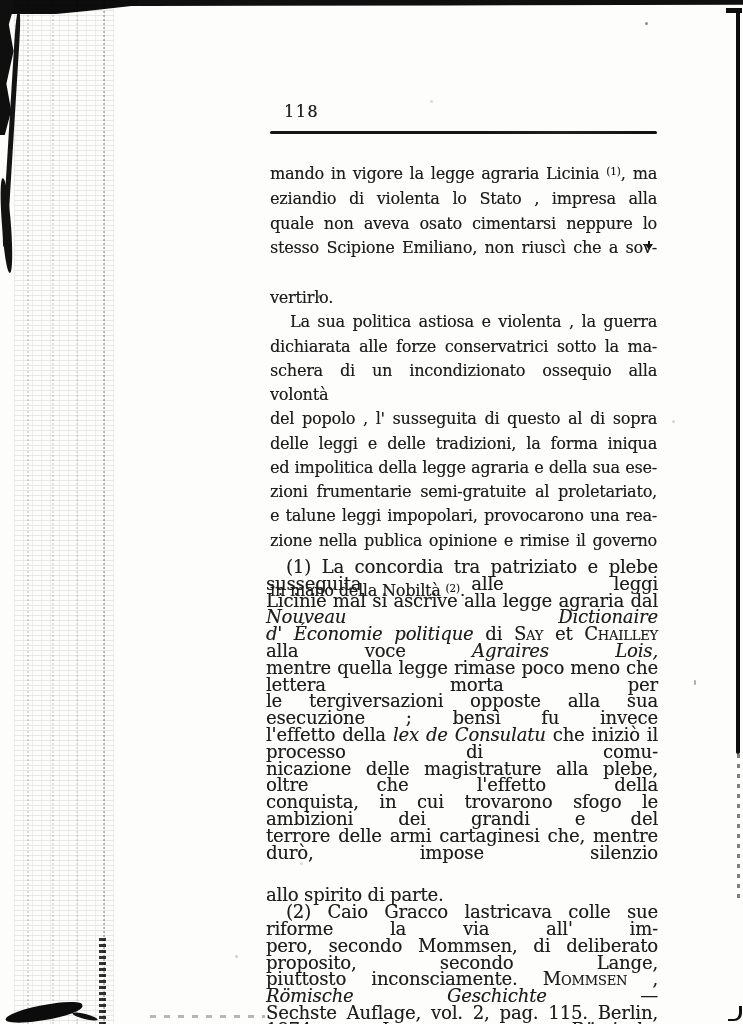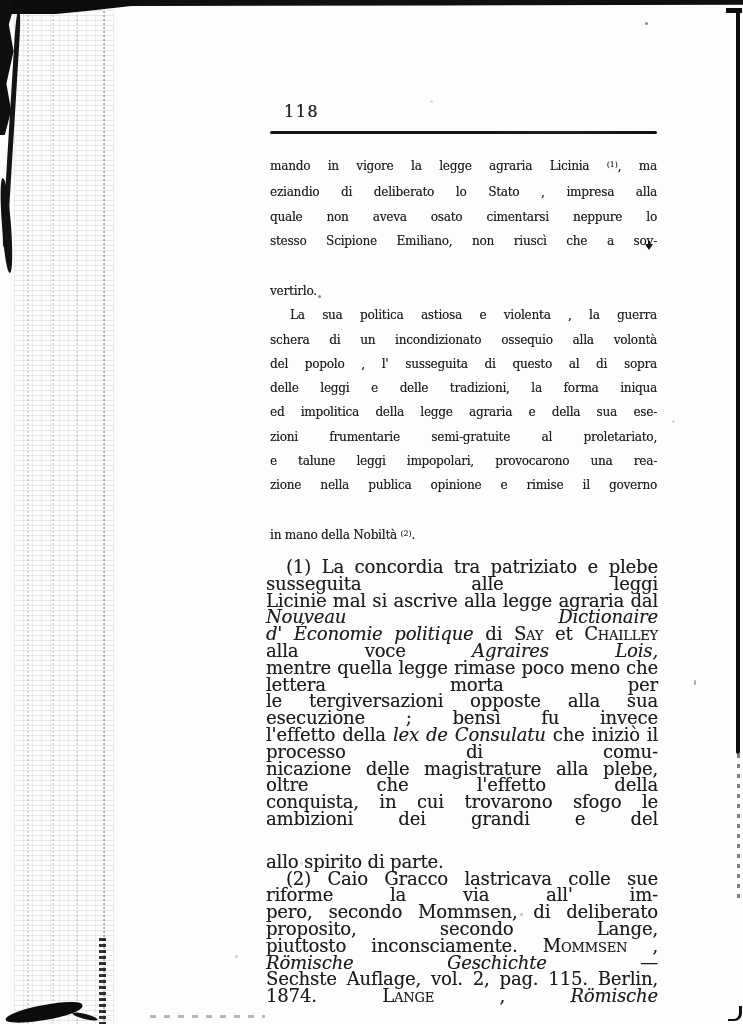--- a/index.html
+++ b/index.html
@@ -17,22 +17,22 @@
     position:absolute;left:284px;top:102px;
     font-size:16px;letter-spacing:1.5px;
     text-shadow:.3px .3px 0 rgba(25,25,25,.6);
   }
   .header-rule{
     position:absolute;left:270px;top:131px;width:387px;height:2.6px;
     background:linear-gradient(90deg,#161616 0 55%,#222 75%,#101010 100%);
     border-radius:2px;
   }
   .body-text{
-    position:absolute;left:270px;top:154px;width:387px;
-    font-size:12px;line-height:24.25px;letter-spacing:-0.2px;
+    position:absolute;left:270px;top:162px;width:387px;
+    font-size:16px;line-height:24.25px;letter-spacing:-0.2px;
     text-shadow:.25px .25px 0 rgba(25,25,25,.5);
   }
   .footnotes{
     position:absolute;left:266px;top:559px;width:392px;
     font-size:18px;line-height:16.8px;letter-spacing:-0.15px;
     text-shadow:.2px .2px 0 rgba(25,25,25,.45);
   }
   .tline{
     text-align:justify;
     -moz-text-align-last:justify;
@@ -118,43 +118,45 @@
   <div class="art speck" style="left:520px;top:913px;opacity:.5"></div>
   <div class="art speck" style="left:235px;top:955px;opacity:.4"></div>
   <div class="art speck" style="left:672px;top:420px;opacity:.35"></div>
   <div class="art speck" style="left:430px;top:100px;opacity:.3"></div>
   <div class="art speck" style="left:300px;top:862px;opacity:.3"></div>
 
   <div class="page-number">118</div>
   <div class="header-rule"></div>
   <div class="body-text" id="body-text">
       <div class="tline"><span>mando in vigore la legge agraria Licinia </span><span class="sup">(1)</span><span>, ma</span></div>
-      <div class="tline"><span>eziandio di deliberato lo Stato , impresa alla</span></div>
+      <div class="tline"><span>eziandio di violenta lo Stato , impresa alla</span></div>
       <div class="tline"><span>quale non aveva osato cimentarsi neppure lo</span></div>
       <div class="tline"><span>stesso Scipione Emiliano, non riuscì che a sov-</span></div>
       <div class="tline no-just"><span>vertirlo.</span></div>
       <div class="tline indent"><span>La sua politica astiosa e violenta , la guerra</span></div>
+      <div class="tline"><span>dichiarata alle forze conservatrici sotto la ma-</span></div>
       <div class="tline"><span>schera di un incondizionato ossequio alla volontà</span></div>
       <div class="tline"><span>del popolo , l' susseguita di questo al di sopra</span></div>
       <div class="tline"><span>delle leggi e delle tradizioni, la forma iniqua</span></div>
       <div class="tline"><span>ed impolitica della legge agraria e della sua ese-</span></div>
       <div class="tline"><span>zioni frumentarie semi-gratuite al proletariato,</span></div>
       <div class="tline"><span>e talune leggi impopolari, provocarono una rea-</span></div>
       <div class="tline"><span>zione nella publica opinione e rimise il governo</span></div>
       <div class="tline no-just"><span>in mano della Nobiltà </span><span class="sup">(2)</span><span>.</span></div>
     </div>
   <div class="footnotes" id="footnotes">
       <div class="tline indent"><span>(1) La concordia tra patriziato e plebe susseguita alle leggi</span></div>
       <div class="tline"><span>Licinie mal si ascrive alla legge agraria dal </span><span class="it">Nouveau Dictionaire</span></div>
       <div class="tline"><span class="it">d' Économie politique</span><span> di </span><span class="sc">Say</span><span> et </span><span class="sc">Chailley</span><span> alla voce </span><span class="it">Agraires Lois,</span></div>
       <div class="tline"><span>mentre quella legge rimase poco meno che lettera morta per</span></div>
       <div class="tline"><span>le tergiversazioni opposte alla sua esecuzione ; bensì fu invece</span></div>
       <div class="tline"><span>l'effetto della </span><span class="it">lex de Consulatu</span><span> che iniziò il processo di comu-</span></div>
       <div class="tline"><span>nicazione delle magistrature alla plebe, oltre che l'effetto della</span></div>
       <div class="tline"><span>conquista, in cui trovarono sfogo le ambizioni dei grandi e del</span></div>
+      <div class="tline"><span>terrore delle armi cartaginesi che, mentre durò, impose silenzio</span></div>
       <div class="tline no-just"><span>allo spirito di parte.</span></div>
       <div class="tline indent"><span>(2) Caio Gracco lastricava colle sue riforme la via all' im-</span></div>
       <div class="tline"><span>pero, secondo Mommsen, di deliberato proposito, secondo Lange,</span></div>
       <div class="tline"><span>piuttosto inconsciamente. </span><span class="sc">Mommsen</span><span> , </span><span class="it">Römische Geschichte</span><span> —</span></div>
       <div class="tline"><span>Sechste Auflage, vol. 2, pag. 115. Berlin, 1874. </span><span class="sc">Lange</span><span> , </span><span class="it">Römische</span></div>
     </div>
 
 </div>
 
 </body></html>

